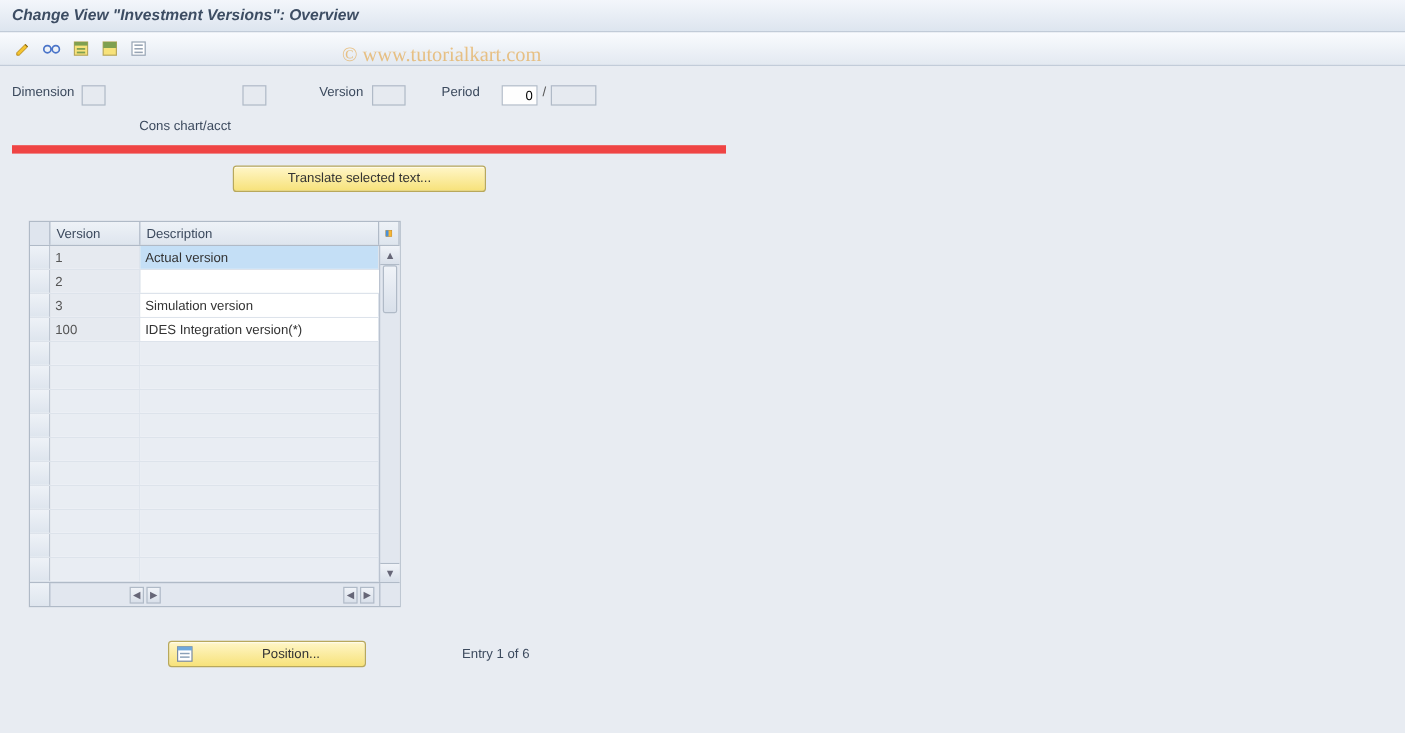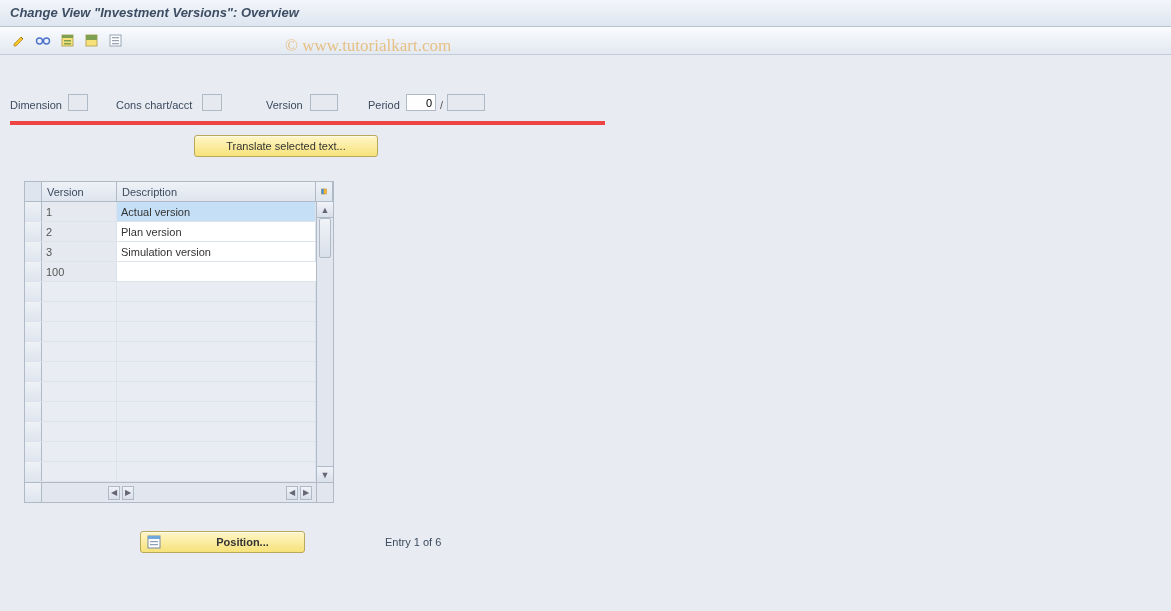--- a/index.html
+++ b/index.html
@@ -61,24 +61,24 @@
     z-index: 50;
     margin-left: 30px;
   }
 
   
   .param-area {
     padding: 16px 10px 10px 10px;
   }
   .param-row {
     display: flex;
-    align-items: flex-end;
+    align-items: flex-start;
     gap: 0;
     padding-bottom: 10px;
-    border-bottom: 4px solid #ef4444;
+    border-bottom: 7px solid #ef4444;
     width: 595px;
   }
   .param-label {
     color: #3c4a5e;
     font-size: 11px;
     padding-right: 6px;
   }
   .param-input {
     height: 17px;
     border: 1px solid #b0bac7;
@@ -97,21 +97,21 @@
     height: 22px;
     display: inline-flex;
     align-items: center;
     justify-content: center;
     font-size: 11px;
     color: #333;
     cursor: pointer;
     box-shadow: 0 1px 0 rgba(255,255,255,0.6) inset;
   }
   .translate-btn {
-    width: 184px;
+    width: 211px;
     margin: 10px 0 0 184px;
   }
 
   
   .table-wrap {
     margin: 24px 0 0 14px;
     width: 310px;
     border: 1px solid #b0bac7;
     background: #fff;
     position: relative;
@@ -218,21 +218,20 @@
     padding-left: 130px;
     display:flex;
     align-items:center;
     gap: 80px;
   }
   .position-btn {
     width: 165px;
     padding-left: 6px;
     justify-content: flex-start;
     gap: 20px;
-    font-weight: bold;
   }
   .position-btn .ico {
     width:14px;height:14px;display:flex;align-items:center;justify-content:center;
   }
   .entry-text {
     font-size:11px;
     color:#3c4a5e;
   }
 
   svg { display:block; }
@@ -288,21 +287,21 @@
   <div class="param-row">
     <span class="param-label" style="width:58px;">Dimension</span>
     <input class="param-input ro" style="width: 20px;" readonly="" value="">
     <span style="width:28px;"></span>
     <span class="param-label" style="width:86px;margin-top:28px;">Cons chart/acct</span>
     <input class="param-input ro" style="width: 20px;" readonly="" value="">
     <span style="width:44px;"></span>
     <span class="param-label" style="width:44px;">Version</span>
     <input class="param-input ro" style="width: 28px;" readonly="" value="">
     <span style="width:30px;"></span>
-    <span class="param-label" style="width:38px;">Period</span>
+    <span class="param-label" style="width:50px;">Period</span>
     <input class="param-input" style="width: 30px; text-align: right;" value="0">
     <span class="param-slash">/</span>
     <input class="param-input ro" style="width: 38px;" readonly="" value="">
   </div>
 
   <div class="yellow-btn translate-btn">
     <span>Translate selected text...</span>
   </div>
 
   
@@ -321,30 +320,30 @@
     <div class="table-body">
       <div class="rows" id="table-rows">
           <div class="row">
             <div class="cell sel"></div>
             <div class="cell ver">1</div>
             <div class="cell desc selected">Actual version</div>
           </div>
           <div class="row">
             <div class="cell sel"></div>
             <div class="cell ver">2</div>
-            <div class="cell desc">Plan version</div>
           </div>
           <div class="row">
             <div class="cell sel"></div>
             <div class="cell ver">3</div>
             <div class="cell desc">Simulation version</div>
           </div>
           <div class="row">
             <div class="cell sel"></div>
             <div class="cell ver">100</div>
+            <div class="cell desc">IDES Integration version(*)</div>
           </div>
           <div class="row empty">
             <div class="cell sel"></div>
             <div class="cell ver"></div>
             <div class="cell desc"></div>
           </div>
           <div class="row empty">
             <div class="cell sel"></div>
             <div class="cell ver"></div>
             <div class="cell desc"></div>

